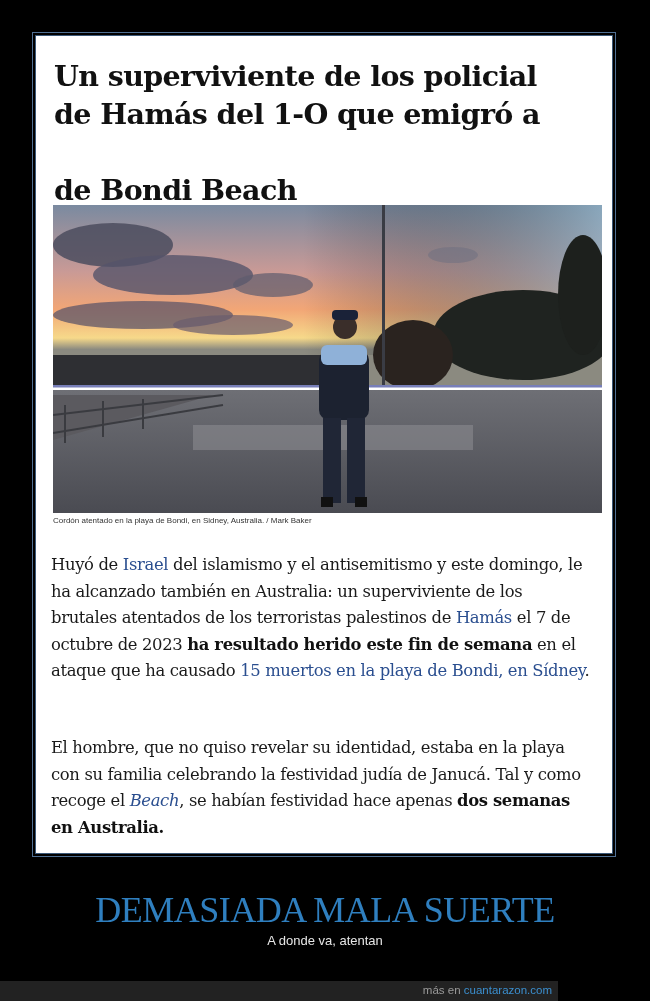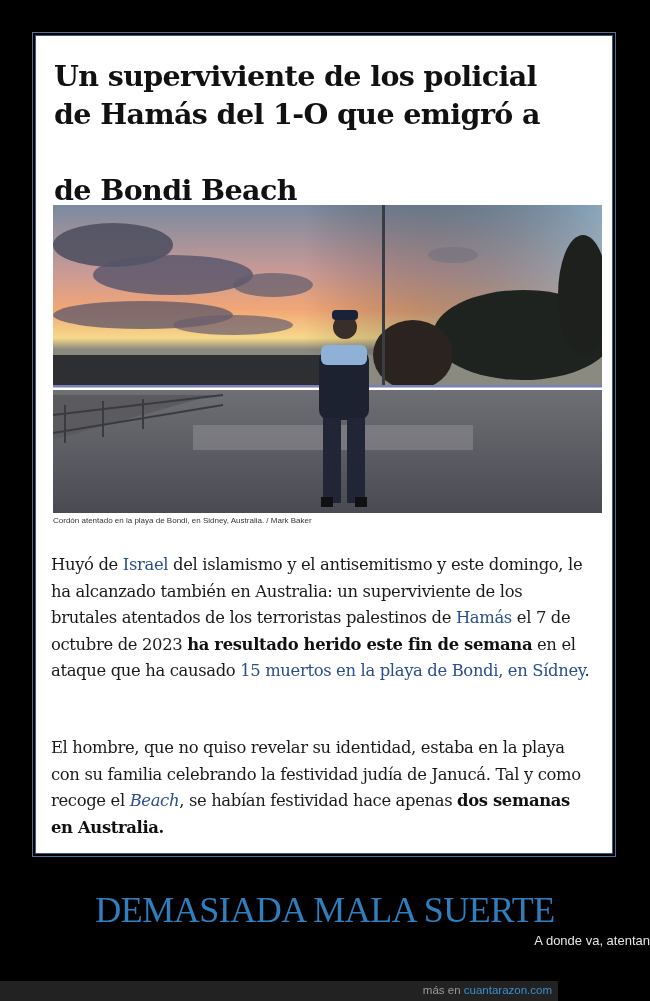--- a/index.html
+++ b/index.html
@@ -38,21 +38,21 @@
   .para2 { top: 699px; }
   .link { color: #2a4e8f; }
   .em { font-style: italic; color: #2a4e8f; }
   .strong { font-weight: bold; color: #111; }
   .title-big {
     position: absolute; left: 0; top: 888px; width: 650px; text-align: center;
     font-family: "Liberation Serif", serif; font-size: 36px; color: #2f7fbf; letter-spacing: -0.5px;
     line-height: 44px;
   }
   .subtitle {
-    position: absolute; left: 0; top: 933px; width: 650px; text-align: right;
+    position: absolute; left: 0; top: 933px; width: 650px; text-align: center;
     font-family: "Liberation Sans", sans-serif; font-size: 13px; color: #e6e6e6;
   }
   .footer {
     position: absolute; left: 0; top: 981px; width: 558px; height: 20px; background: #222;
   }
   .footer-text {
     position: absolute; right: 6px; top: 3px; font-family: "Liberation Sans", sans-serif;
     font-size: 11.5px; color: #9a9a9a;
   }
   .footer-link { color: #3b8fcf; }

